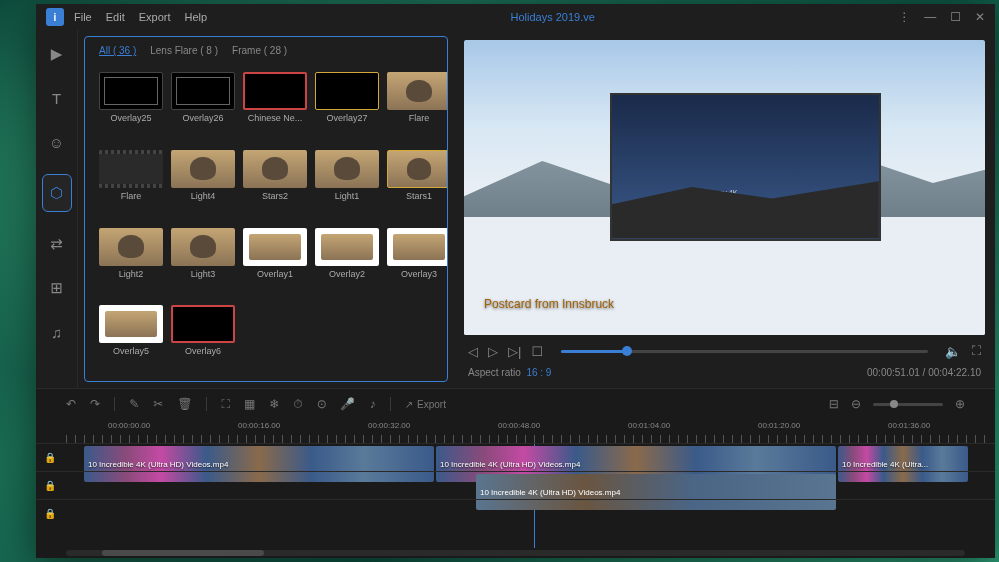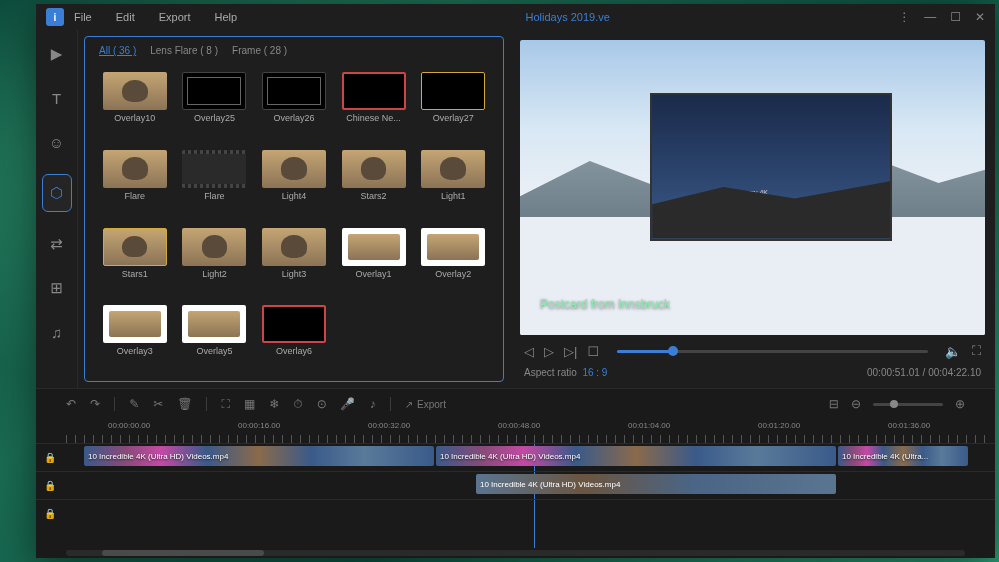--- a/index.html
+++ b/index.html
@@ -1,31 +1,31 @@
 <!DOCTYPE html>
 <html><head>
 <meta charset="utf-8">
 <style>
 *{margin:0;padding:0;box-sizing:border-box;font-family:-apple-system,BlinkMacSystemFont,"Segoe UI",sans-serif;}
 body{background:linear-gradient(135deg,#0a4538 0%,#1a6b52 30%,#0d5543 60%,#2a9670 100%);width:999px;height:562px;overflow:hidden;position:relative;}
 .aurora{position:absolute;inset:0;background:radial-gradient(ellipse at 20% 30%,rgba(100,255,180,0.3) 0%,transparent 40%),radial-gradient(ellipse at 80% 70%,rgba(50,200,150,0.4) 0%,transparent 50%);}
 .app-window{position:absolute;top:4px;left:36px;right:4px;bottom:4px;background:#1e1e1e;border-radius:4px;display:flex;flex-direction:column;box-shadow:0 8px 40px rgba(0,0,0,0.5);}
 .titlebar{height:26px;display:flex;align-items:center;padding:0 10px;background:#1e1e1e;color:#aaa;font-size:11px;}
 .app-logo{width:18px;height:18px;background:#3a7fd5;border-radius:3px;margin-right:10px;display:flex;align-items:center;justify-content:center;color:#fff;font-size:10px;font-weight:bold;}
-.menu-items{display:flex;gap:24px;}
+.menu-items{display:flex;gap:14px;}
 .menu-items span{cursor:pointer;}
 .title-center{flex:1;text-align:center;color:#3a7fd5;font-size:11px;}
 .window-controls{display:flex;gap:14px;align-items:center;}
 .window-controls span{cursor:pointer;color:#888;font-size:12px;}
 .main-area{flex:1;display:flex;min-height:0;}
 .left-sidebar{width:42px;background:#1e1e1e;display:flex;flex-direction:column;align-items:center;padding-top:12px;gap:20px;border-right:1px solid #2a2a2a;}
 .sidebar-icon{width:24px;height:24px;display:flex;align-items:center;justify-content:center;color:#888;cursor:pointer;font-size:15px;}
 .sidebar-icon.active{color:#3a7fd5;}
 .sidebar-group-active{background:#252525;border:1px solid #3a7fd5;border-radius:6px;padding:6px 2px;}
-.media-panel{width:420px;background:#1e1e1e;border:1px solid #3a7fd5;border-radius:4px;margin:6px;display:flex;flex-direction:column;}
+.media-panel{width:364px;background:#1e1e1e;border:1px solid #3a7fd5;border-radius:4px;margin:6px;display:flex;flex-direction:column;}
 .media-tabs{display:flex;gap:14px;padding:8px 14px;font-size:10px;color:#888;}
 .media-tabs span{cursor:pointer;}
 .media-tabs .active{color:#3a7fd5;text-decoration:underline;}
 .media-grid{flex:1;overflow-y:auto;display:grid;grid-template-columns:repeat(5,1fr);gap:10px 8px;padding:8px 14px;}
 .media-item{display:flex;flex-direction:column;align-items:center;gap:3px;cursor:pointer;}
 .thumb{width:64px;height:38px;background:#333;border-radius:2px;position:relative;overflow:hidden;}
 .thumb.selected{border:1px solid #d4a93a;}
 .thumb-label{font-size:9px;color:#aaa;text-align:center;white-space:nowrap;overflow:hidden;text-overflow:ellipsis;max-width:64px;}
 .thumb.dog{background:linear-gradient(#c4a574 0%,#8b7355 100%);}
 .thumb.dog::after{content:"";position:absolute;left:30%;top:20%;width:40%;height:60%;background:#5a4a3a;border-radius:50% 50% 40% 40%;}
@@ -38,21 +38,21 @@
 .thumb.film::after{content:"";position:absolute;bottom:0;left:0;right:0;height:4px;background:repeating-linear-gradient(90deg,#444 0,#444 3px,#222 3px,#222 6px);}
 .thumb.whiteframe{background:#fff;}
 .thumb.whiteframe::after{content:"";position:absolute;inset:6px;background:linear-gradient(#c4a574,#8b7355);border-radius:2px;}
 .preview-panel{flex:1;display:flex;flex-direction:column;padding:10px;}
 .preview-video{flex:1;background:#000;border-radius:2px;position:relative;overflow:hidden;min-height:220px;}
 .preview-scene{position:absolute;inset:0;background:linear-gradient(180deg,#a8c8e8 0%,#d8e8f4 30%,#e8eef4 50%,#f0f4f8 100%);}
 .preview-mountains{position:absolute;bottom:35%;left:0;right:0;height:30%;background:linear-gradient(180deg,#8a9aa5 0%,#6a7a85 100%);clip-path:polygon(0 60%,15% 20%,30% 50%,45% 10%,60% 40%,75% 15%,90% 45%,100% 30%,100% 100%,0 100%);}
 .preview-snow{position:absolute;bottom:0;left:0;right:0;height:40%;background:#e8eef4;}
 .preview-overlay-frame{position:absolute;top:18%;left:28%;width:52%;height:50%;background:linear-gradient(180deg,#1a2a4a 0%,#3a5a8a 100%);border:2px solid #333;}
 .preview-overlay-frame::after{content:"";position:absolute;bottom:0;left:0;right:0;height:40%;background:#2a2a2a;clip-path:polygon(0 40%,30% 10%,60% 30%,100% 0%,100% 100%,0 100%);}
-.preview-caption{position:absolute;bottom:24px;left:20px;color:#86efac;font-size:12px;text-shadow:0 1px 3px rgba(0,0,0,0.6);}
+.preview-caption{position:absolute;bottom:24px;left:20px;color:#a16207;font-size:12px;text-shadow:0 1px 3px rgba(0,0,0,0.6);}
 .preview-overlay-label{position:absolute;bottom:30%;left:33%;color:#ccc;font-size:7px;}
 .preview-controls{display:flex;align-items:center;gap:10px;padding:8px 4px;color:#888;}
 .pc-btn{cursor:pointer;font-size:13px;}
 .pc-slider{flex:1;height:3px;background:#444;border-radius:2px;position:relative;margin:0 8px;}
 .pc-slider-fill{position:absolute;left:0;top:0;bottom:0;width:18%;background:#3a7fd5;border-radius:2px;}
 .pc-slider-thumb{position:absolute;left:18%;top:50%;transform:translate(-50%,-50%);width:10px;height:10px;background:#3a7fd5;border-radius:50%;}
 .preview-meta{display:flex;justify-content:space-between;font-size:10px;color:#888;padding:0 4px;}
 .preview-meta .aspect{color:#888;}
 .preview-meta .aspect-val{color:#3a7fd5;}
 .timeline-area{height:170px;background:#1a1a1a;display:flex;flex-direction:column;border-top:1px solid #2a2a2a;}
@@ -62,21 +62,21 @@
 .tb-export{display:flex;align-items:center;gap:4px;font-size:10px;}
 .tb-right{margin-left:auto;display:flex;align-items:center;gap:12px;}
 .zoom-slider{width:70px;height:3px;background:#444;border-radius:2px;position:relative;}
 .zoom-slider::after{content:"";position:absolute;left:30%;top:50%;transform:translate(-50%,-50%);width:8px;height:8px;background:#888;border-radius:50%;}
 .timeline-ruler{height:24px;position:relative;font-size:8px;color:#888;padding-left:30px;}
 .ruler-mark{position:absolute;top:2px;margin-left:32px;}
 .ruler-ticks{position:absolute;bottom:0;left:30px;right:10px;height:8px;background:repeating-linear-gradient(90deg,#555 0,#555 1px,transparent 1px,transparent 9px);}
 .timeline-tracks{flex:1;position:relative;overflow:hidden;}
 .track{height:28px;display:flex;align-items:center;border-top:1px solid #2a2a2a;position:relative;}
 .track-head{width:30px;height:100%;display:flex;align-items:center;justify-content:center;color:#666;font-size:10px;}
-.clip{position:absolute;height:20px;top:2px;border-radius:2px;overflow:hidden;display:flex;align-items:center;padding-left:4px;font-size:8px;color:#fff;}
+.clip{position:absolute;height:36px;top:2px;border-radius:2px;overflow:hidden;display:flex;align-items:center;padding-left:4px;font-size:8px;color:#fff;}
 .clip-video{background:linear-gradient(90deg,#3a5a8a 0%,#8a4a7a 12%,#c44aa4 22%,#3a5a8a 35%,#8a6a4a 50%,#3a5a8a 65%,#5a7a9a 80%,#3a5a8a 100%);text-shadow:0 1px 2px rgba(0,0,0,0.8);}
 .clip-overlay{background:linear-gradient(90deg,#5a7590 0%,#6a5540 30%,#4a6585 60%,#5a7590 100%);}
 .playhead{position:absolute;top:0;bottom:0;width:1px;background:#3a7fd5;left:498px;}
 .playhead::before{content:"";position:absolute;top:-6px;left:-4px;width:8px;height:6px;background:#3a7fd5;clip-path:polygon(0 0,100% 0,50% 100%);}
 .timeline-scrollbar{height:10px;padding:2px 30px;}
 .timeline-scrollbar-track{height:6px;background:#2a2a2a;border-radius:3px;position:relative;}
 .timeline-scrollbar-thumb{position:absolute;left:4%;width:18%;height:100%;background:#4a4a4a;border-radius:3px;}
 ::-webkit-scrollbar{width:6px;}
 ::-webkit-scrollbar-thumb{background:#4a4a4a;border-radius:3px;}
 </style>
@@ -116,24 +116,20 @@
     <div class="sidebar-icon">♫</div>
   </div>
 
   <div class="media-panel">
     <div class="media-tabs">
       <span class="active">All ( 36 )</span>
       <span>Lens Flare ( 8 )</span>
       <span>Frame ( 28 )</span>
     </div>
     <div class="media-grid" id="media-grid">
-          <div class="media-item">
-            <div class="thumb dog"></div>
-            <div class="thumb-label">Overlay10</div>
-          </div>
           <div class="media-item">
             <div class="thumb frame-black"></div>
             <div class="thumb-label">Overlay25</div>
           </div>
           <div class="media-item">
             <div class="thumb frame-black"></div>
             <div class="thumb-label">Overlay26</div>
           </div>
           <div class="media-item">
             <div class="thumb frame-red"></div>

